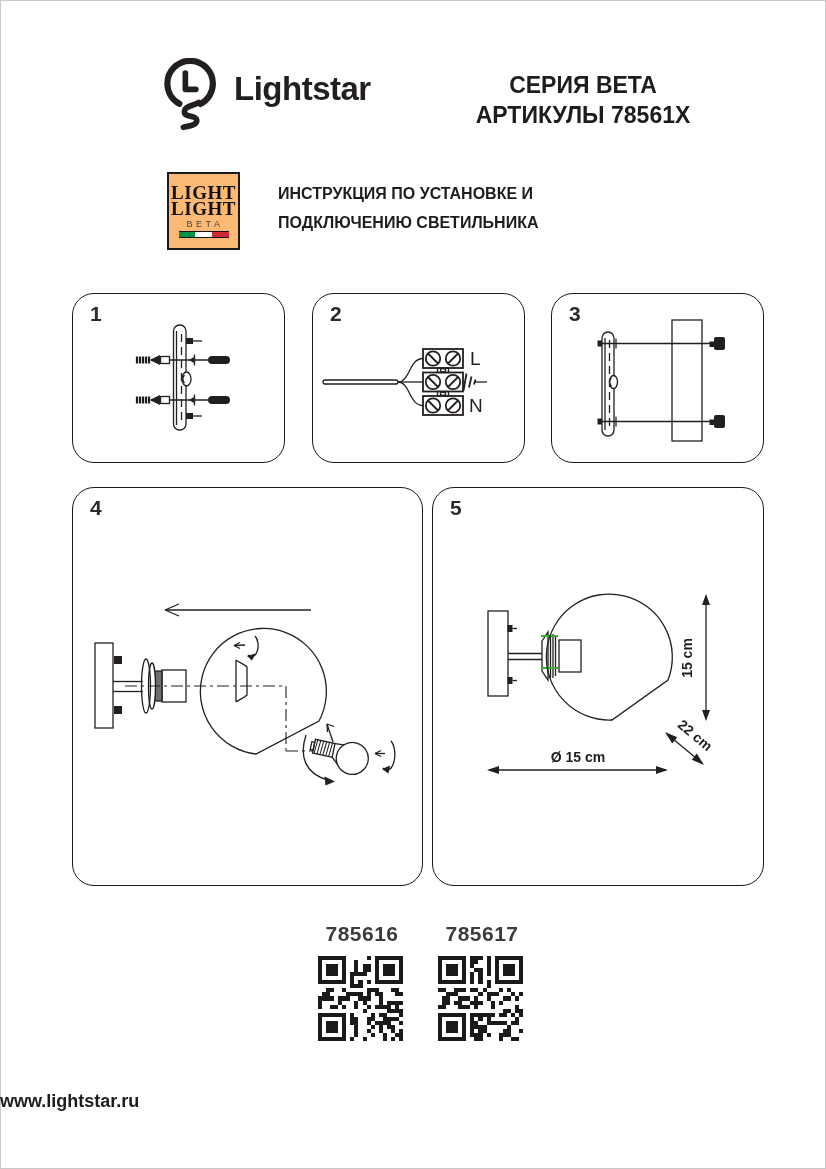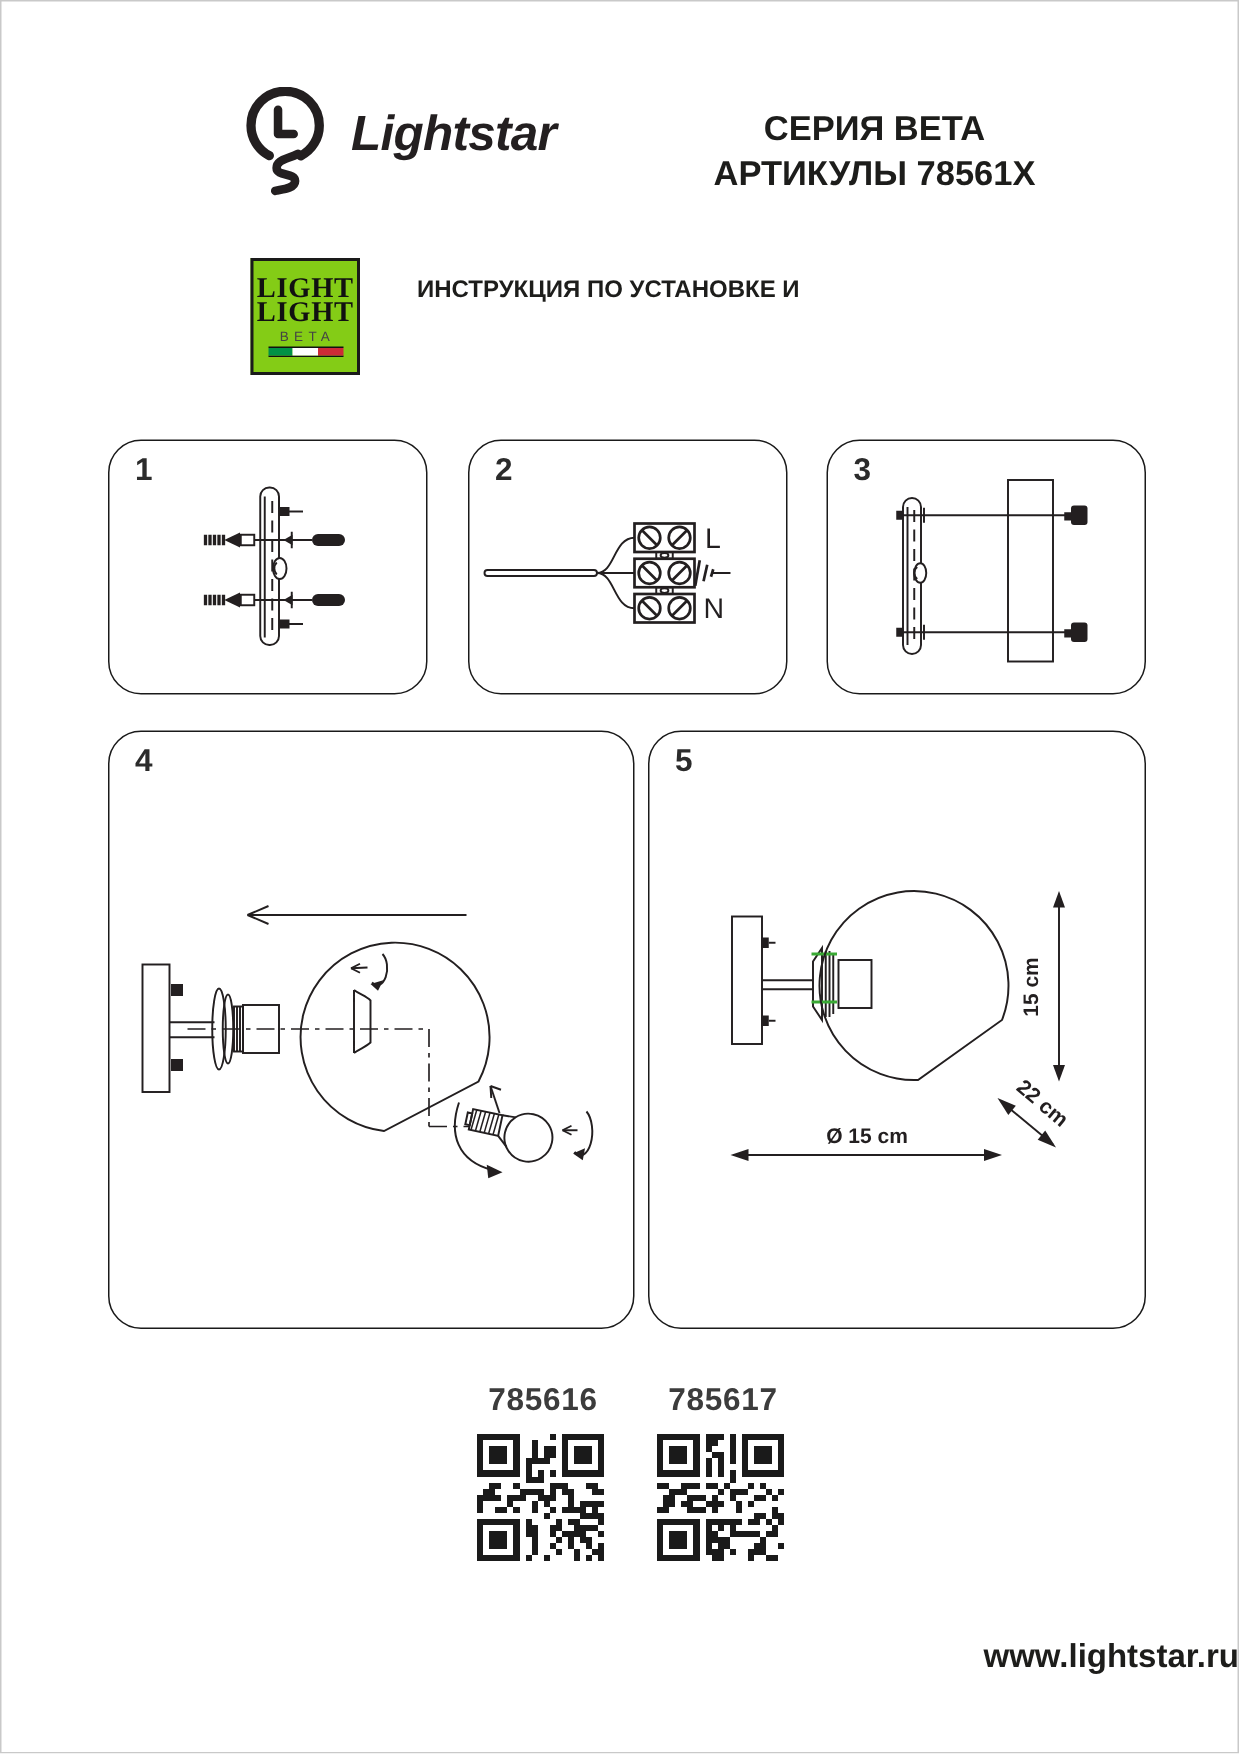--- a/index.html
+++ b/index.html
@@ -2,28 +2,28 @@
 <html><head>
 <meta charset="utf-8">
 <style>
   html,body{margin:0;padding:0;background:#fff;}
   .page{
     position:relative;width:826px;height:1169px;background:#fff;overflow:hidden;
     font-family:"Liberation Sans",sans-serif;color:#231f20;
     box-shadow:inset 0 0 0 1px #c9c9c9;
   }
   
-  .brand-lockup{position:absolute;left:158px;top:58px;display:flex;align-items:center;font-style:italic;}
+  .brand-lockup{position:absolute;left:158px;top:58px;display:flex;align-items:center;}
   .bulb-icon{width:68px;height:74px;}
   .wordmark{font-size:33px;font-weight:700;letter-spacing:-0.5px;color:#231f20;margin-left:8px;margin-top:-12px;}
   .series-block{position:absolute;left:430px;top:70px;width:306px;text-align:center;
     font-weight:700;font-size:23px;line-height:30px;color:#1d1d1b;}
   
   .group-logo{position:absolute;left:167px;top:172px;width:69px;height:74px;border:2px solid #1a1a1a;
-    display:flex;flex-direction:column;align-items:center;justify-content:center;background:#84cc16;}
+    display:flex;flex-direction:column;align-items:center;justify-content:center;background:#fdba74;}
   .group-logo .w1,.group-logo .w2{font-family:"Liberation Serif",serif;font-weight:700;font-size:19px;line-height:16px;letter-spacing:0.5px;color:#111;}
   .group-logo .w3{font-size:9px;letter-spacing:3.5px;color:#444;margin-top:2px;margin-left:3px;}
   .flag{width:50px;height:5px;margin-top:2px;border-top:1px solid #111;border-bottom:1px solid #111;display:flex;}
   .flag .g{flex:1;background:#009246;}.flag .w{flex:1;background:#fff;}.flag .r{flex:1;background:#ce2b37;}
   .doc-title{position:absolute;left:278px;top:179px;font-weight:700;font-size:16px;line-height:29px;color:#1d1d1b;}
   
   .panel{position:absolute;border:1.6px solid #1a1a1a;border-radius:22px;background:#fff;}
   .p1{left:72px;top:293px;width:211px;height:168px;}
   .p2{left:312px;top:293px;width:211px;height:168px;}
   .p3{left:551px;top:293px;width:211px;height:168px;}
@@ -40,21 +40,21 @@
   .cdash{stroke-dasharray:12 4 3 4;stroke-width:1.1px;}
   .grn{stroke:#3aaa35;stroke-width:2px;fill:none;}
   .svgtxt{fill:#231f20;font-family:"Liberation Sans",sans-serif;}
   .dim{font-size:14px;font-weight:700;}
   .term{font-size:19px;}
   
   .code{position:absolute;width:90px;text-align:center;font-size:21px;font-weight:700;color:#3c3c3c;letter-spacing:0.5px;}
   .qr{position:absolute;width:85px;height:85px;}
   .qr svg{width:100%;height:100%;}
   
-  .footer{position:absolute;left:0;top:1091px;width:100%;text-align:right;font-size:22px;font-weight:700;color:#1d1d1b;}
+  .footer{position:absolute;left:0;top:1091px;width:100%;text-align:left;font-size:18px;font-weight:700;color:#1d1d1b;}
 </style>
 </head>
 <body>
 
 <div class="page">
 
   <div class="brand-lockup">
     <svg class="bulb-icon" viewBox="0 0 70 78">
       <circle cx="33" cy="27" r="24" fill="none" stroke="#231f20" stroke-width="6.5" stroke-linecap="round" stroke-dasharray="26.2 23 150"></circle>
       <path d="M28,16 V33 H39" fill="none" stroke="#231f20" stroke-width="6" stroke-linecap="round" stroke-linejoin="round"></path>
@@ -72,20 +72,21 @@
     <div class="w2">LIGHT</div>
     <div class="w3">BETA</div>
     <div class="flag">
         <span class="g"></span>
         <span class="w"></span>
         <span class="r"></span>
       </div>
   </div>
   <div class="doc-title">
     <div>ИНСТРУКЦИЯ ПО УСТАНОВКЕ И</div>
+    <div>ПОДКЛЮЧЕНИЮ СВЕТИЛЬНИКА</div>
   </div>
 
   <div class="panel p1">
     <div class="step-num">1</div>
     <svg viewBox="0 0 211 168">
 
       <g>
         <line class="ln" x1="96" y1="66" x2="135" y2="66"></line>
         <line class="ln" x1="96" y1="106" x2="135" y2="106"></line>
       </g>

